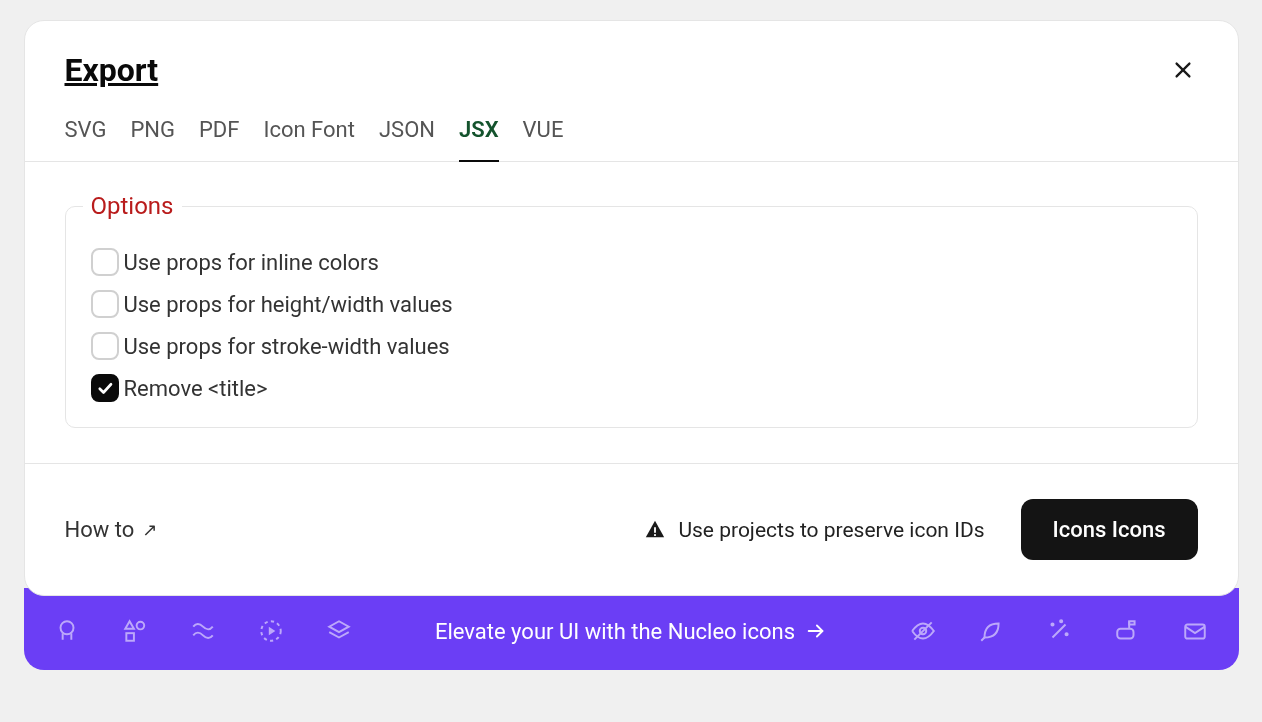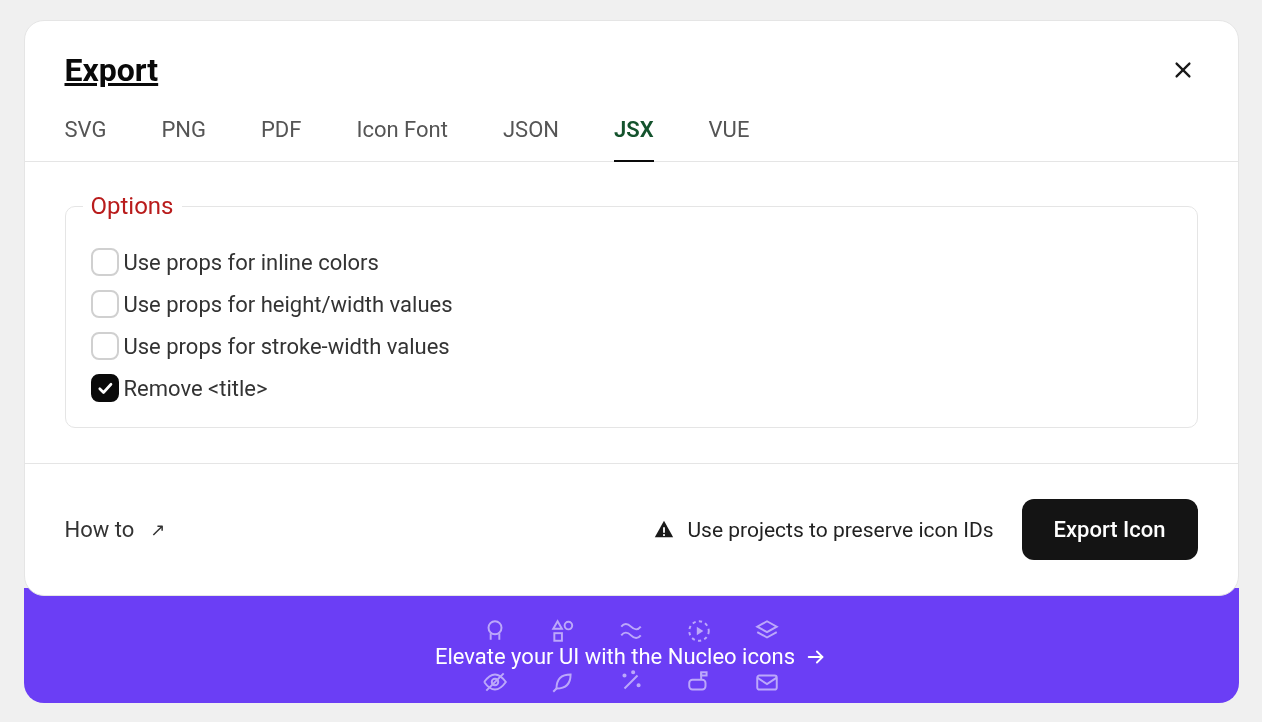--- a/index.html
+++ b/index.html
@@ -48,21 +48,21 @@
       display: flex;
       align-items: center;
       justify-content: center;
     }
     .close-btn svg {
       width: 22px;
       height: 22px;
     }
     .tabs {
       display: flex;
-      gap: 55px;
+      gap: 24px;
       padding: 0 40px;
       border-bottom: 1px solid #e5e5e5;
       margin-top: 28px;
     }
     .tab {
       font-size: 22px;
       color: #555;
       padding-bottom: 18px;
       cursor: pointer;
       background: none;
@@ -132,29 +132,29 @@
       align-items: center;
       justify-content: space-between;
     }
     .howto-link {
       font-size: 22px;
       color: #333;
       text-decoration: none;
       cursor: pointer;
       display: inline-flex;
       align-items: center;
-      gap: 16px;
+      gap: 8px;
     }
     .howto-arrow {
       font-size: 18px;
     }
     .footer-right {
       display: flex;
       align-items: center;
-      gap: 28px;
+      gap: 36px;
     }
     .warning {
       display: inline-flex;
       align-items: center;
       gap: 12px;
       font-size: 21px;
       color: #222;
     }
     .warning svg {
       width: 22px;
@@ -169,29 +169,28 @@
       padding: 18px 32px;
       font-size: 22px;
       font-weight: 500;
       cursor: pointer;
       font-family: inherit;
     }
     .banner {
       background: #6b3ef5;
       color: #fff;
       border-radius: 0 0 20px 20px;
-      padding: 22px 30px 8px 30px;
+      padding: 22px 30px 26px 30px;
       display: flex;
       align-items: center;
       justify-content: space-between;
       margin-top: -8px;
       position: relative;
       z-index: -1;
       padding-top: 30px;
-      flex-direction: column;
     }
     .banner-icons {
       display: flex;
       gap: 42px;
       opacity: 0.55;
     }
     .banner-icons.right {
       justify-content: flex-end;
     }
     .banner-icon {
@@ -281,21 +280,21 @@
       </a>
       <div class="footer-right">
         <span class="warning">
           <svg viewBox="0 0 24 24" fill="#1a1a1a">
             <path d="M12 2 L22 20 L2 20 Z"></path>
             <rect x="11" y="9" width="2" height="6" fill="#fff"></rect>
             <rect x="11" y="16.5" width="2" height="2" fill="#fff"></rect>
           </svg>
           <span>Use projects to preserve icon IDs</span>
         </span>
-        <button class="export-btn">Export Icon</button>
+        <button class="export-btn">Icons Icons</button>
       </div>
     </div>
   </div>
 
   <div class="banner">
     <div class="banner-icons">
       <span class="banner-icon">
         <svg viewBox="0 0 24 24" fill="none" stroke="#fff" stroke-width="1.8">
             <circle cx="12" cy="9" r="6"></circle>
             <path d="M8 14 L8 20 M16 14 L16 20"></path>

